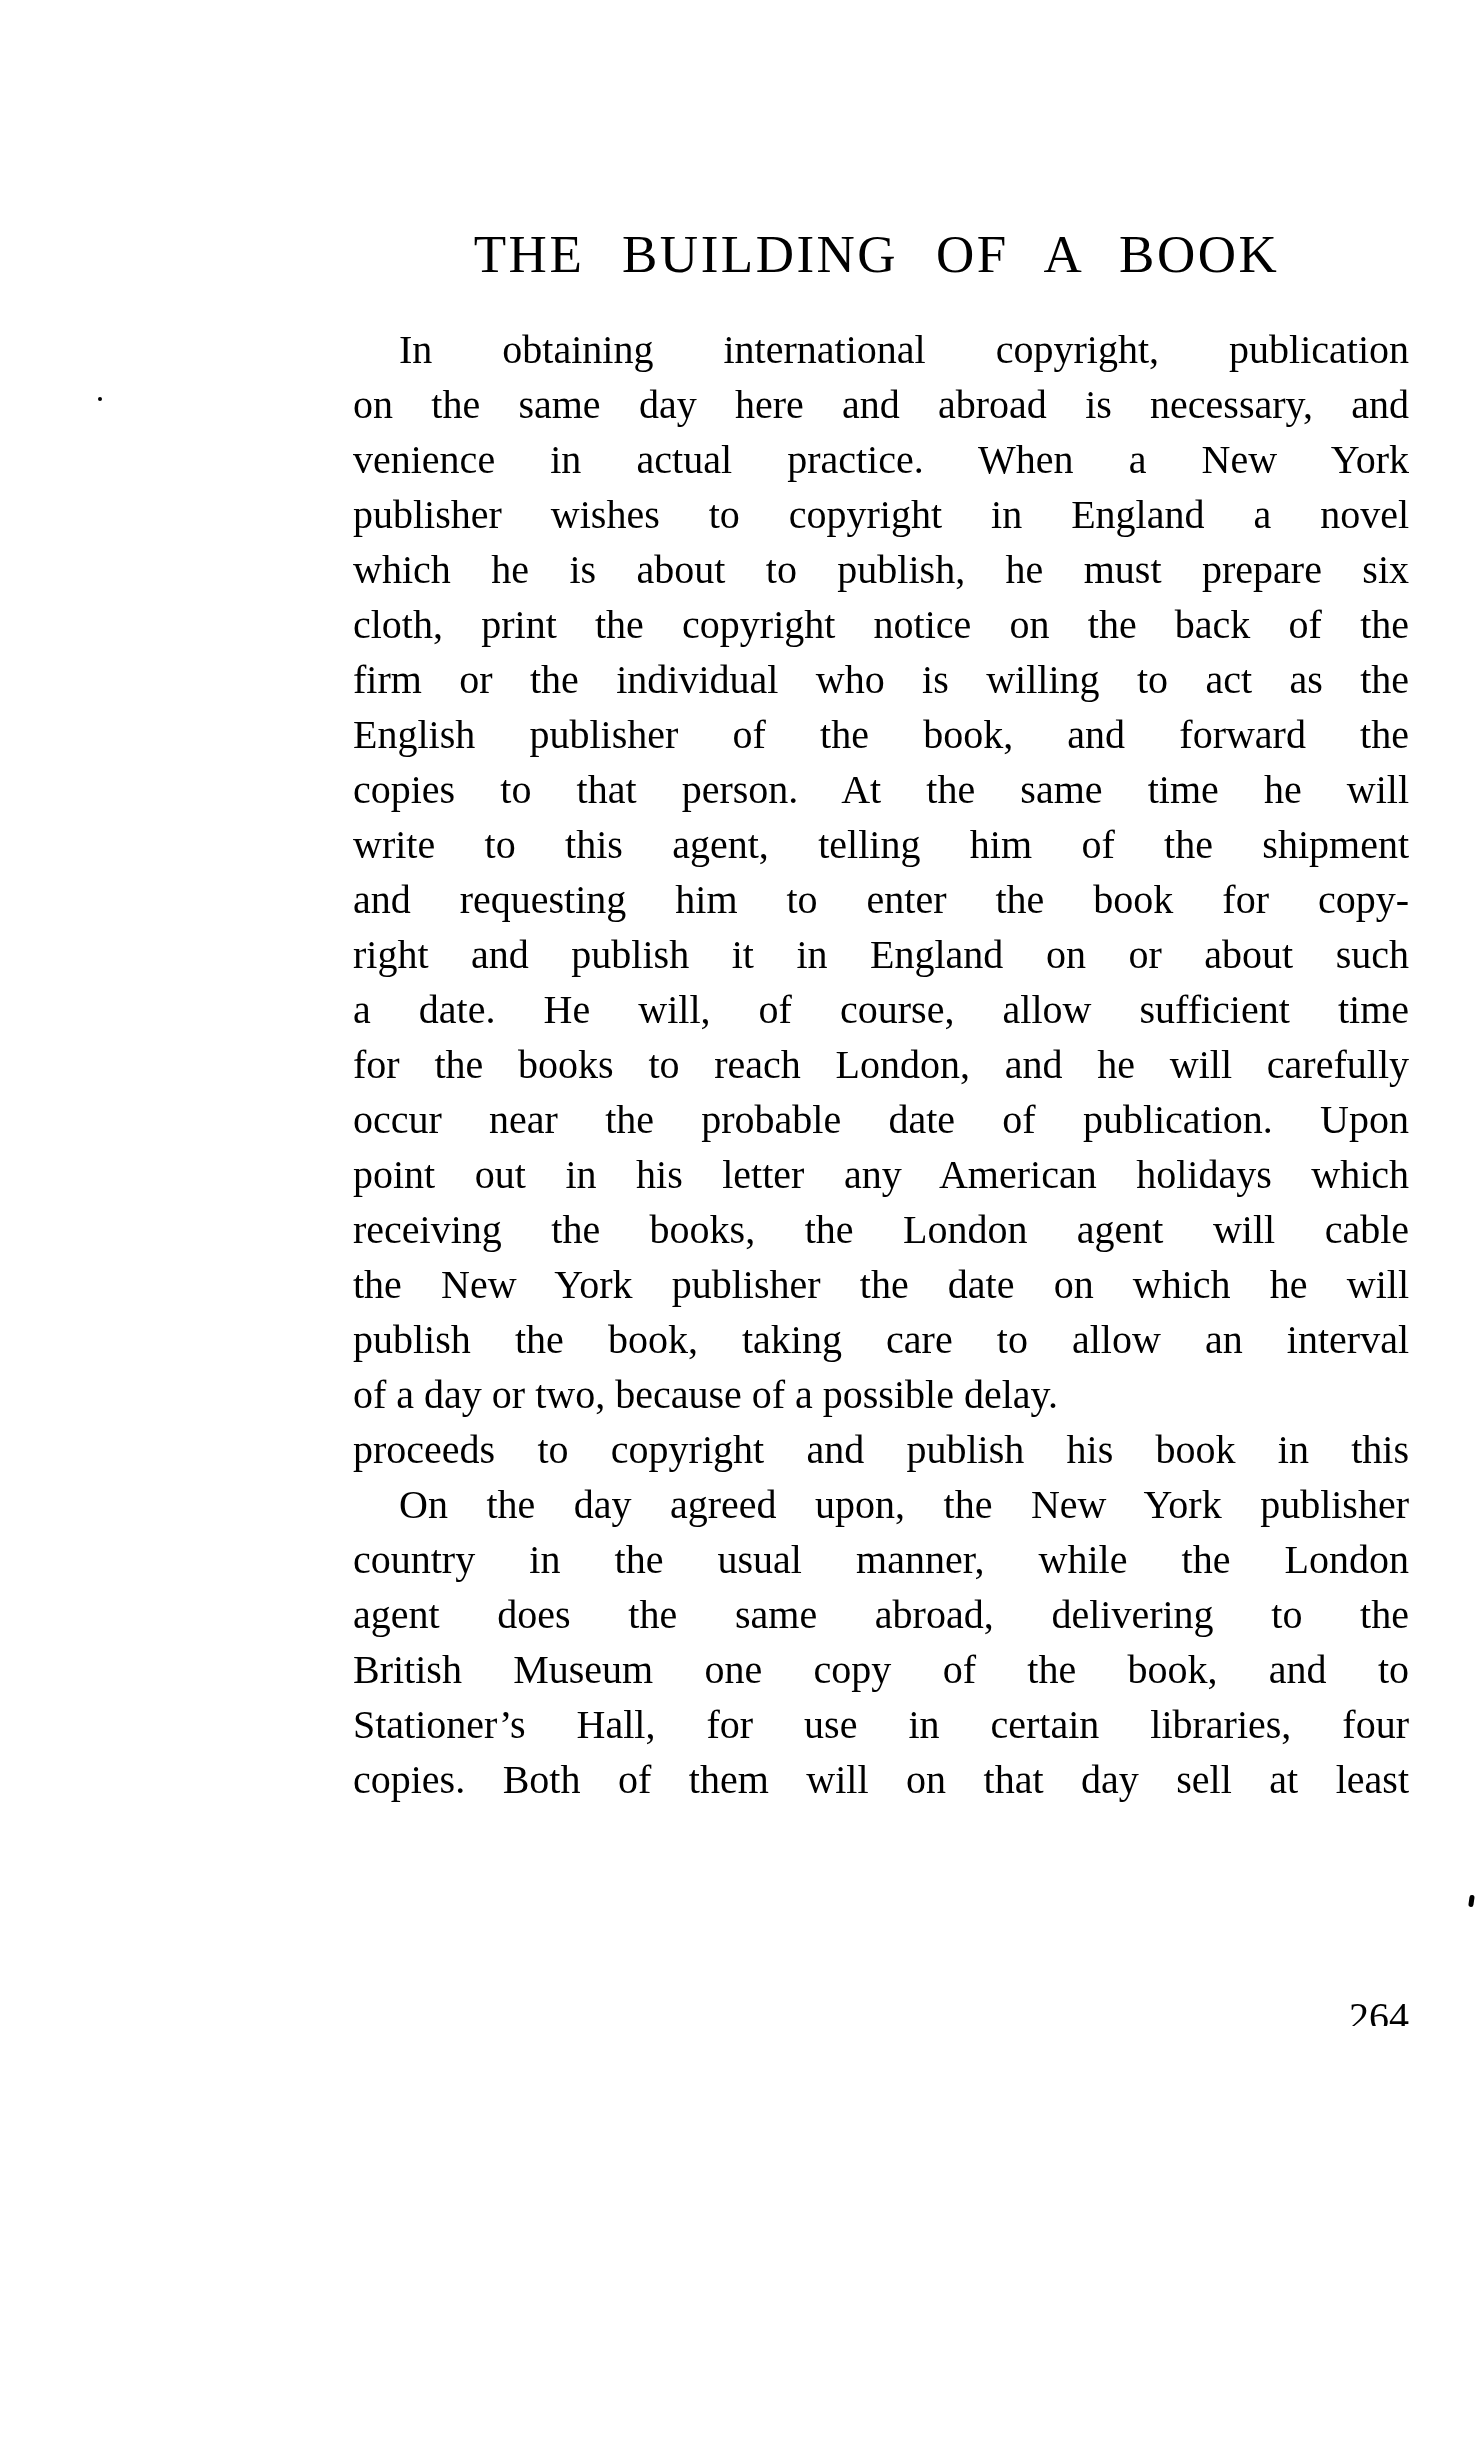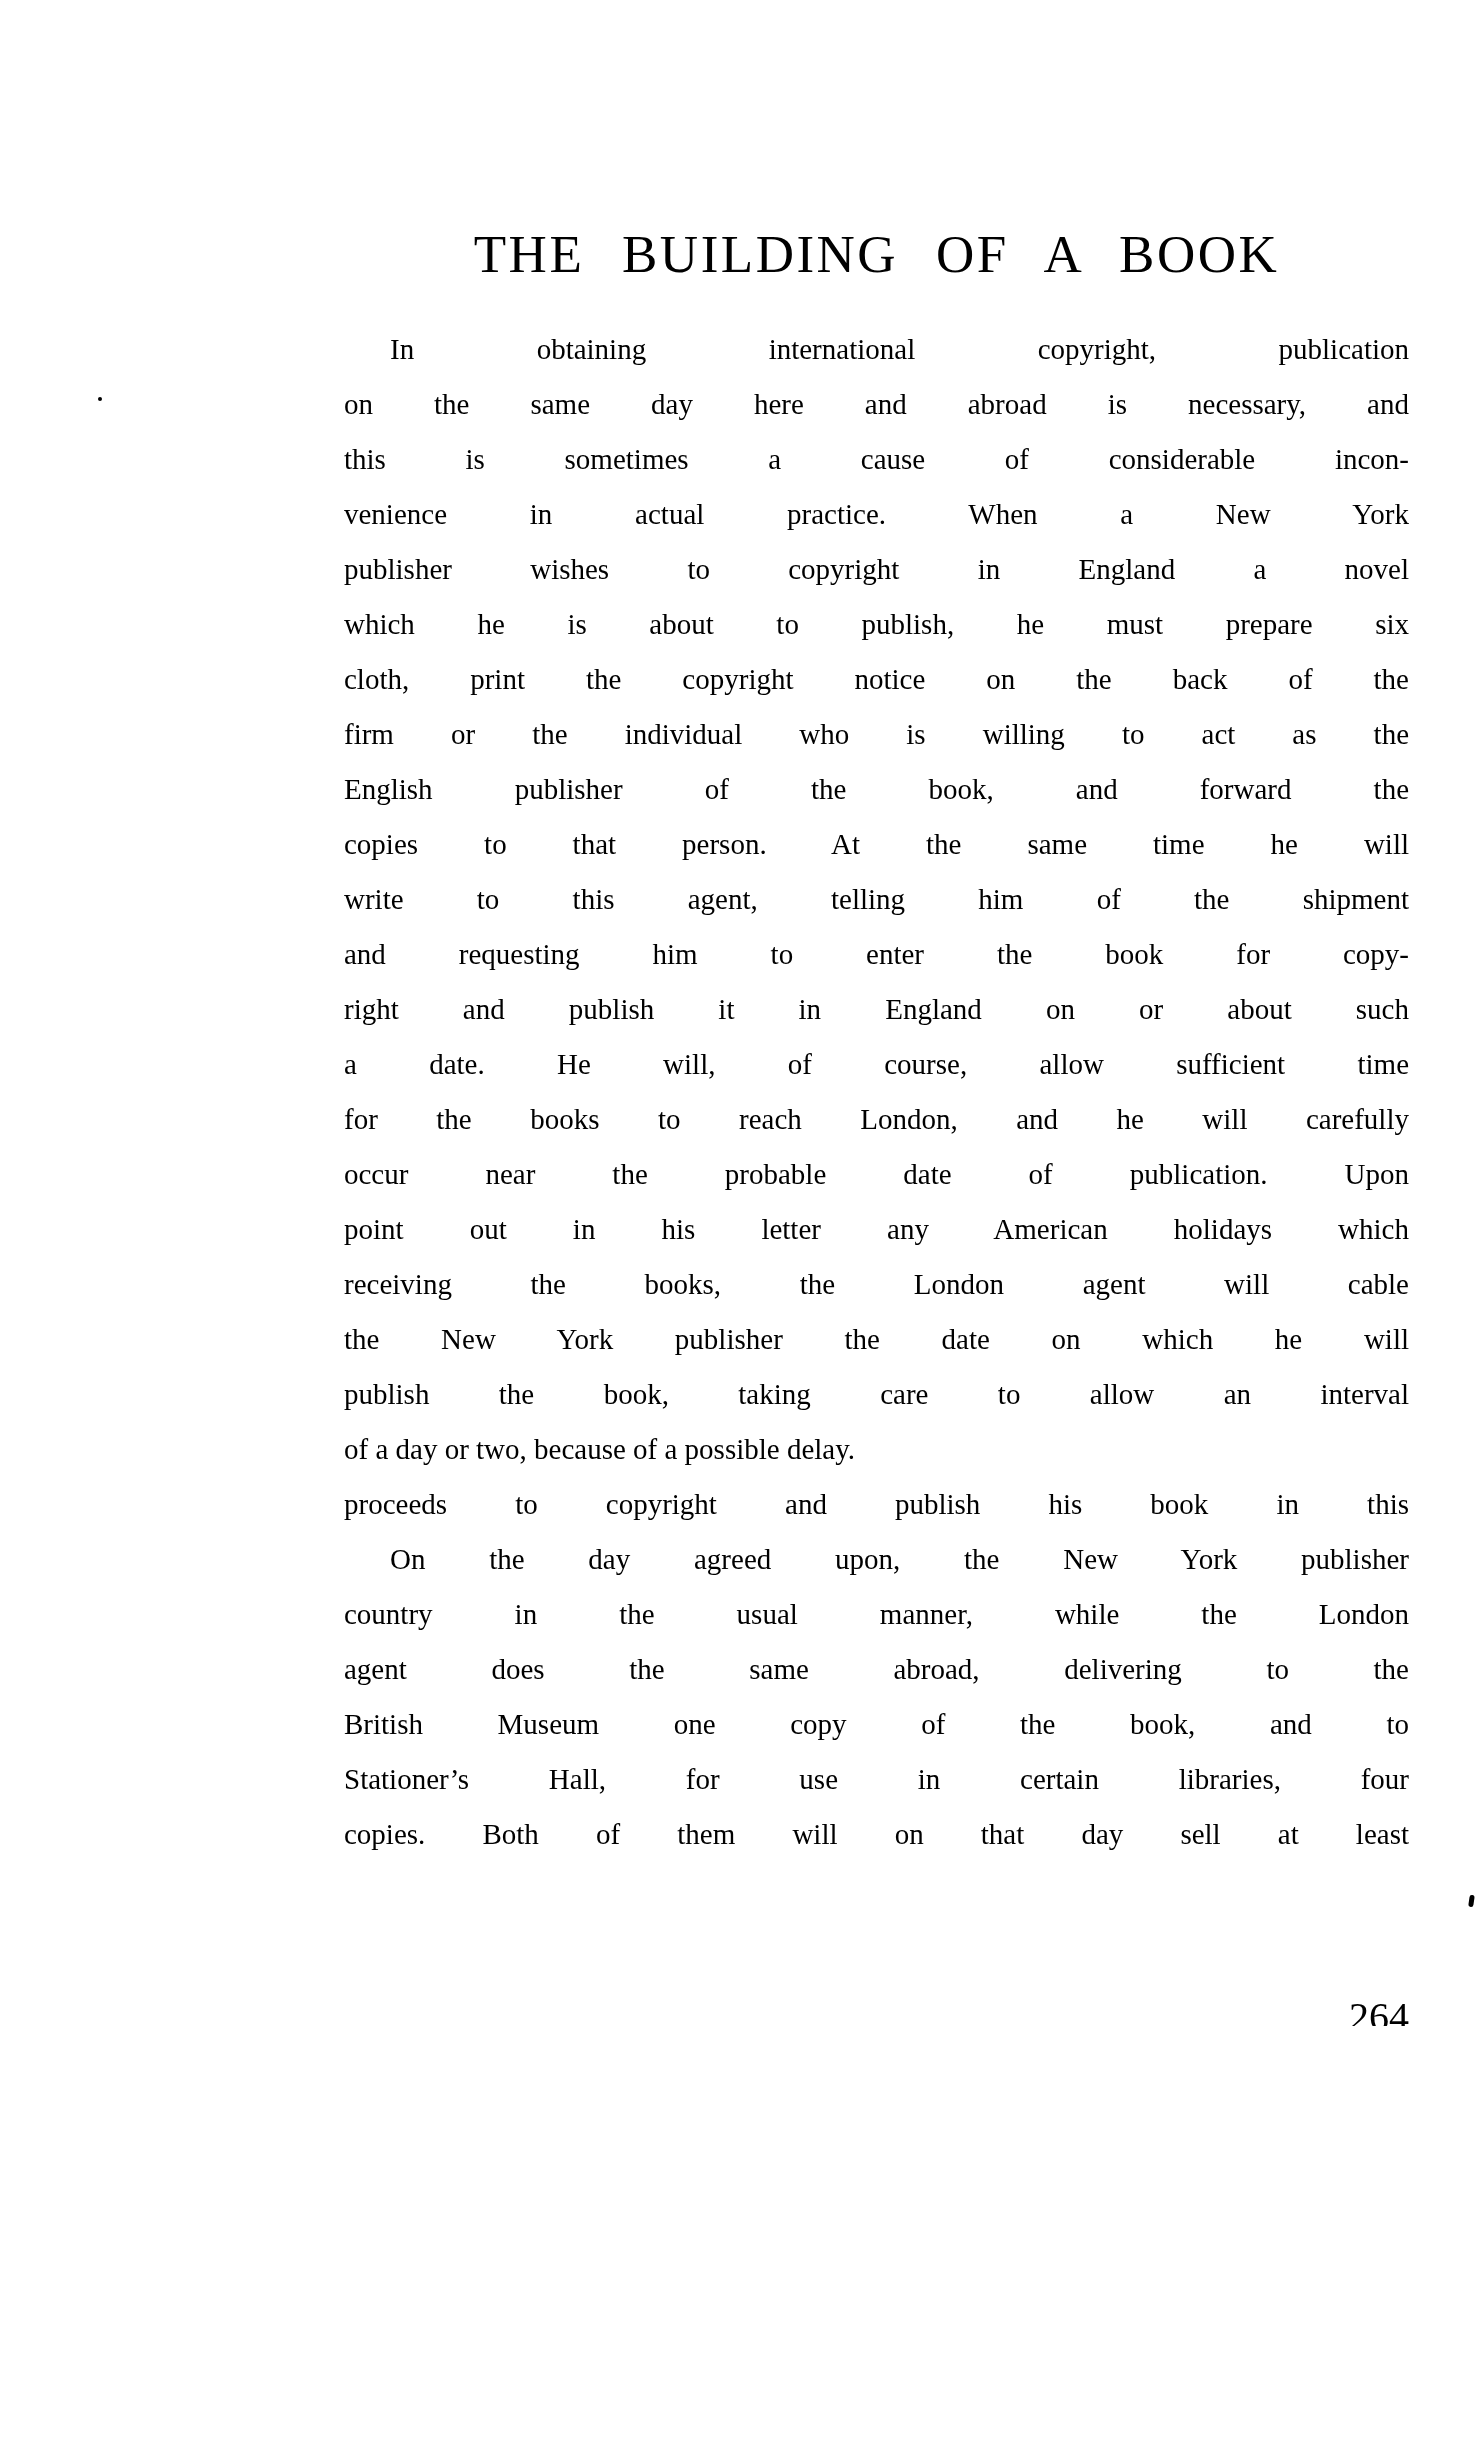--- a/index.html
+++ b/index.html
@@ -28,23 +28,24 @@
   }
   .body-text {
     position: absolute;
     left: 344px;
     top: 322px;
     width: 1065px;
   }
   .line {
     height: 55px;
     line-height: 55px;
-    font-size: 29px;
+    font-size: 40px;
     overflow: hidden;
     text-align: left;
+    margin-left: 9px;
   }
   .line.justify { text-align: justify; text-align-last: justify; }
   .line.justify::after { content: ""; display: inline-block; width: 100%; height: 0; }
   .line.indent { text-indent: 46px; }
   .page-number {
     position: absolute;
     left: 344px;
     width: 1065px;
     top: 1992px;
     text-align: right;
@@ -82,21 +83,20 @@
 </head>
 <body>
 
 <div class="page">
 
   <h1 class="title">THE BUILDING OF A BOOK</h1>
 
   <div class="body-text" id="body-text">
       <div class="line justify indent">In obtaining international copyright, publication</div>
       <div class="line justify">on the same day here and abroad is necessary, and</div>
-      <div class="line justify">this is sometimes a cause of considerable incon-</div>
       <div class="line justify">venience in actual practice. When a New York</div>
       <div class="line justify">publisher wishes to copyright in England a novel</div>
       <div class="line justify">which he is about to publish, he must prepare six</div>
       <div class="line justify">cloth, print the copyright notice on the back of the</div>
       <div class="line justify">firm or the individual who is willing to act as the</div>
       <div class="line justify">English publisher of the book, and forward the</div>
       <div class="line justify">copies to that person. At the same time he will</div>
       <div class="line justify">write to this agent, telling him of the shipment</div>
       <div class="line justify">and requesting him to enter the book for copy-</div>
       <div class="line justify">right and publish it in England on or about such</div>

